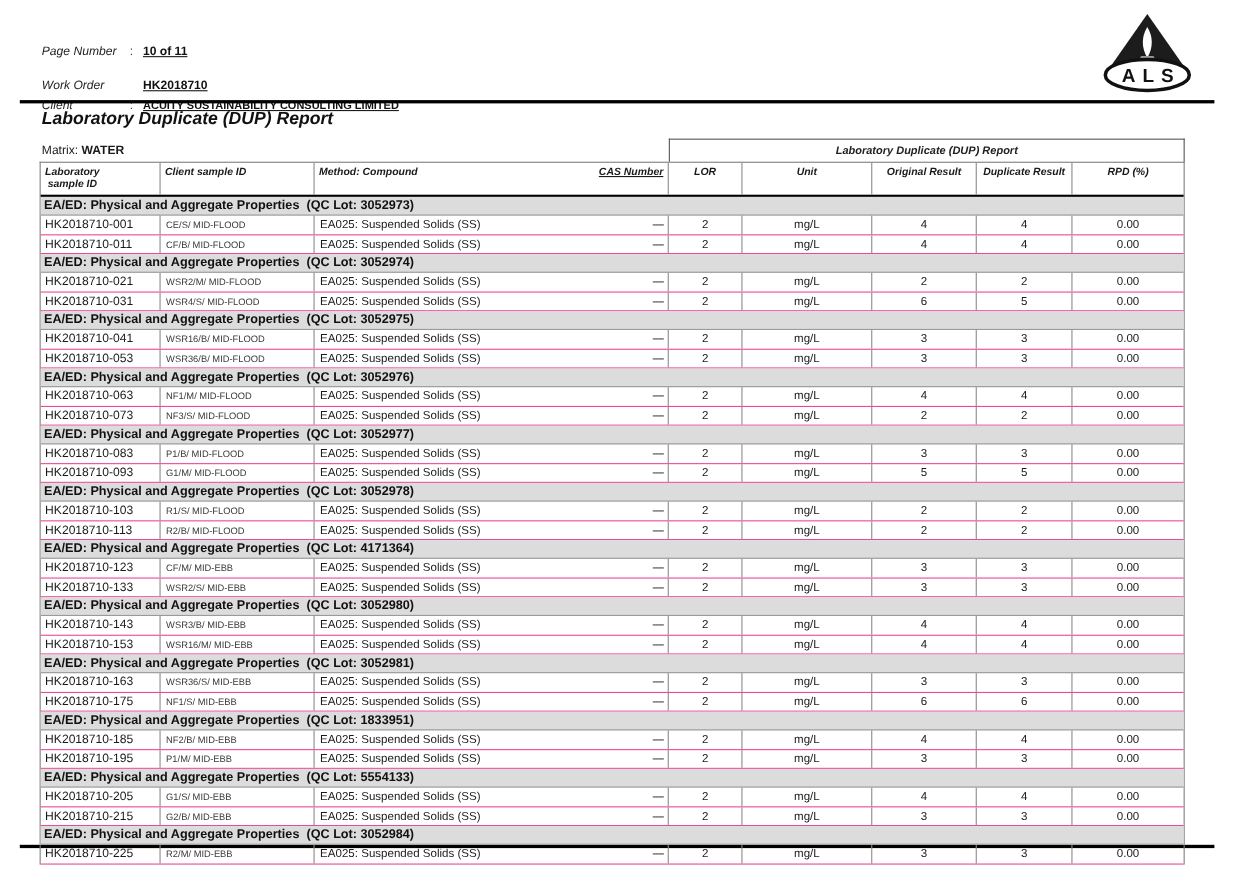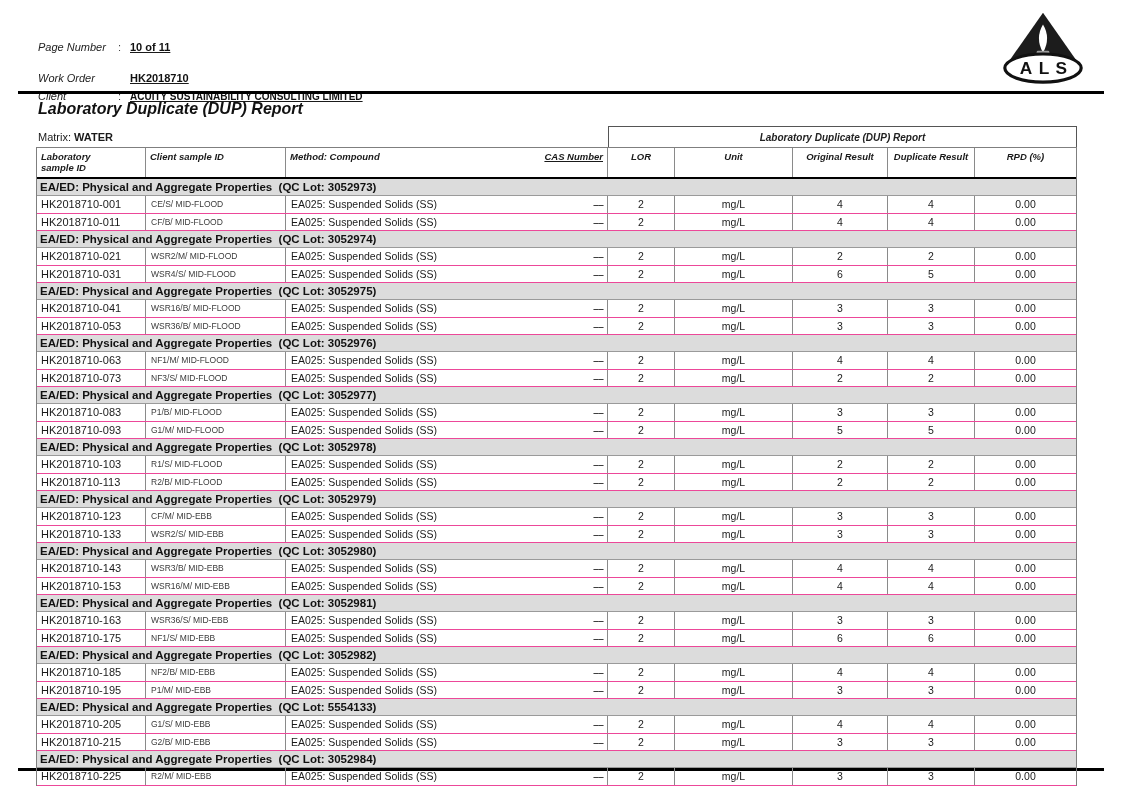--- a/index.html
+++ b/index.html
@@ -22,21 +22,21 @@
   
   #logo{position:absolute;left:993px;top:10px;width:100px;height:78px;}
 
   
   #dup-table{position:absolute;left:36px;top:126px;width:1041px;}
   .group-row{display:flex;height:21px;}
   .group-spacer{width:572px;}
   .group-box{width:469px;box-sizing:border-box;border:1px solid #555;border-bottom:none;
              display:flex;align-items:center;justify-content:center;
              font-size:10px;font-style:italic;font-weight:bold;color:#222;}
-  #table-main{border:1px solid #7f7f7f;border-bottom:none;box-sizing:border-box;}
+  #table-main{border:1px solid #7f7f7f;border-bottom:none;box-sizing:border-box;text-align:center;}
   .grid-row{display:grid;grid-template-columns:109px 140px 250px 72px 67px 118px 95px 87px 101px;}
   .cell{box-sizing:border-box;display:flex;align-items:center;overflow:hidden;white-space:nowrap;}
   .grid-row .cell{border-right:1px solid #8a8a8a;}
   .grid-row .cell.c2{border-right:none;}
   .grid-row .cell.c8{border-right:none;}
 
   .thead-row{height:29px;border-bottom:2px solid #000;}
   .thead-row .cell{font-size:9.5px;font-style:italic;font-weight:bold;align-items:flex-start;padding-top:3px;white-space:pre-line;line-height:11px;}
   .thead-row .c0,.thead-row .c1,.thead-row .c2{justify-content:flex-start;padding-left:4px;}
   .thead-row .c3{justify-content:flex-end;padding-right:4px;text-decoration:underline;}
@@ -234,21 +234,21 @@
             <div class="cell c0">HK2018710-113</div>
             <div class="cell c1">R2/B/ MID-FLOOD</div>
             <div class="cell c2">EA025: Suspended Solids (SS)</div>
             <div class="cell c3">----</div>
             <div class="cell c4">2</div>
             <div class="cell c5">mg/L</div>
             <div class="cell c6">2</div>
             <div class="cell c7">2</div>
             <div class="cell c8">0.00</div>
           </div>
-          <div class="section-row">EA/ED: Physical and Aggregate Properties  (QC Lot: 3052979)</div>
+          <div class="section-row">EA/ED: Physical and Aggregate Properties  (QC Lot: 4171364)</div>
           <div class="grid-row data-row">
             <div class="cell c0">HK2018710-123</div>
             <div class="cell c1">CF/M/ MID-EBB</div>
             <div class="cell c2">EA025: Suspended Solids (SS)</div>
             <div class="cell c3">----</div>
             <div class="cell c4">2</div>
             <div class="cell c5">mg/L</div>
             <div class="cell c6">3</div>
             <div class="cell c7">3</div>
             <div class="cell c8">0.00</div>
@@ -303,21 +303,21 @@
             <div class="cell c0">HK2018710-175</div>
             <div class="cell c1">NF1/S/ MID-EBB</div>
             <div class="cell c2">EA025: Suspended Solids (SS)</div>
             <div class="cell c3">----</div>
             <div class="cell c4">2</div>
             <div class="cell c5">mg/L</div>
             <div class="cell c6">6</div>
             <div class="cell c7">6</div>
             <div class="cell c8">0.00</div>
           </div>
-          <div class="section-row">EA/ED: Physical and Aggregate Properties  (QC Lot: 3052982)</div>
+          <div class="section-row">EA/ED: Physical and Aggregate Properties  (QC Lot: 1833951)</div>
           <div class="grid-row data-row">
             <div class="cell c0">HK2018710-185</div>
             <div class="cell c1">NF2/B/ MID-EBB</div>
             <div class="cell c2">EA025: Suspended Solids (SS)</div>
             <div class="cell c3">----</div>
             <div class="cell c4">2</div>
             <div class="cell c5">mg/L</div>
             <div class="cell c6">4</div>
             <div class="cell c7">4</div>
             <div class="cell c8">0.00</div>

